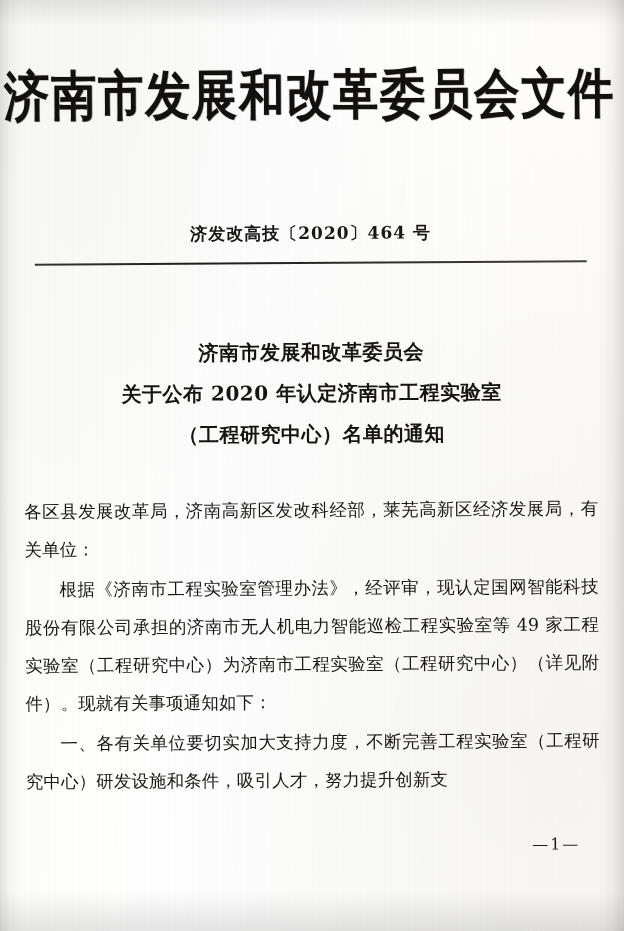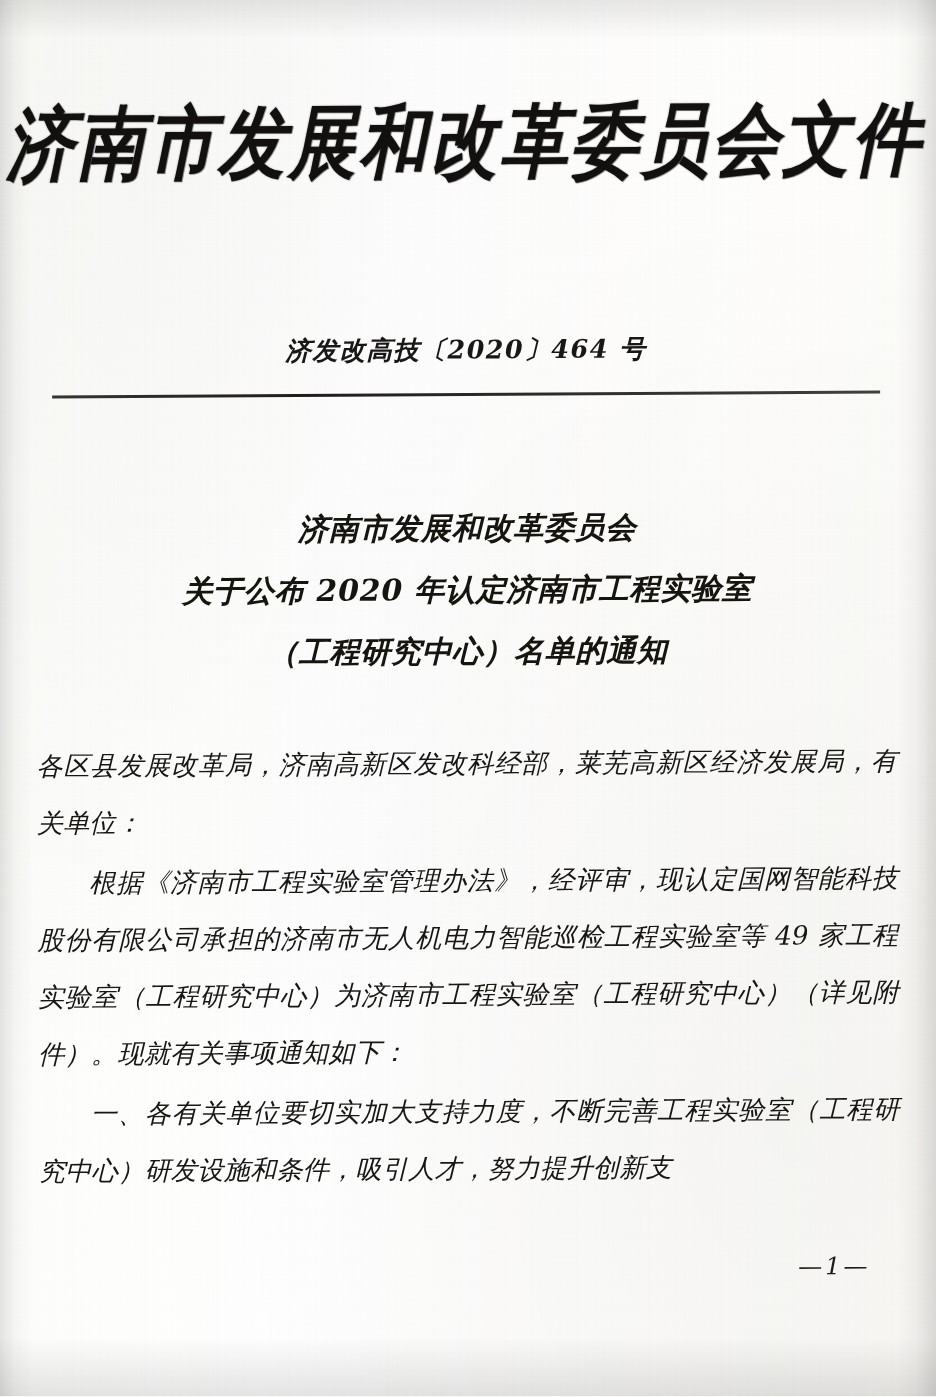--- a/index.html
+++ b/index.html
@@ -17,21 +17,20 @@
     position: relative;
     width: 624px;
     height: 931px;
     background: #fdfdfb;
     background-image:
       radial-gradient(ellipse at 18% 12%, rgba(0,0,0,0.022) 0%, rgba(0,0,0,0) 55%),
       radial-gradient(ellipse at 85% 80%, rgba(0,0,0,0.03) 0%, rgba(0,0,0,0) 60%),
       linear-gradient(96deg, #fbfbf8 0%, #ffffff 38%, #fcfbf8 100%);
     box-sizing: border-box;
     overflow: hidden;
-    font-style: italic;
   }
   .paper-edge-left {
     position: absolute;
     left: 0; top: 0; bottom: 0;
     width: 22px;
     background: linear-gradient(90deg, rgba(0,0,0,0.10) 0%, rgba(0,0,0,0.03) 45%, rgba(0,0,0,0) 100%);
     pointer-events: none;
   }
   .paper-edge-right {
     position: absolute;

